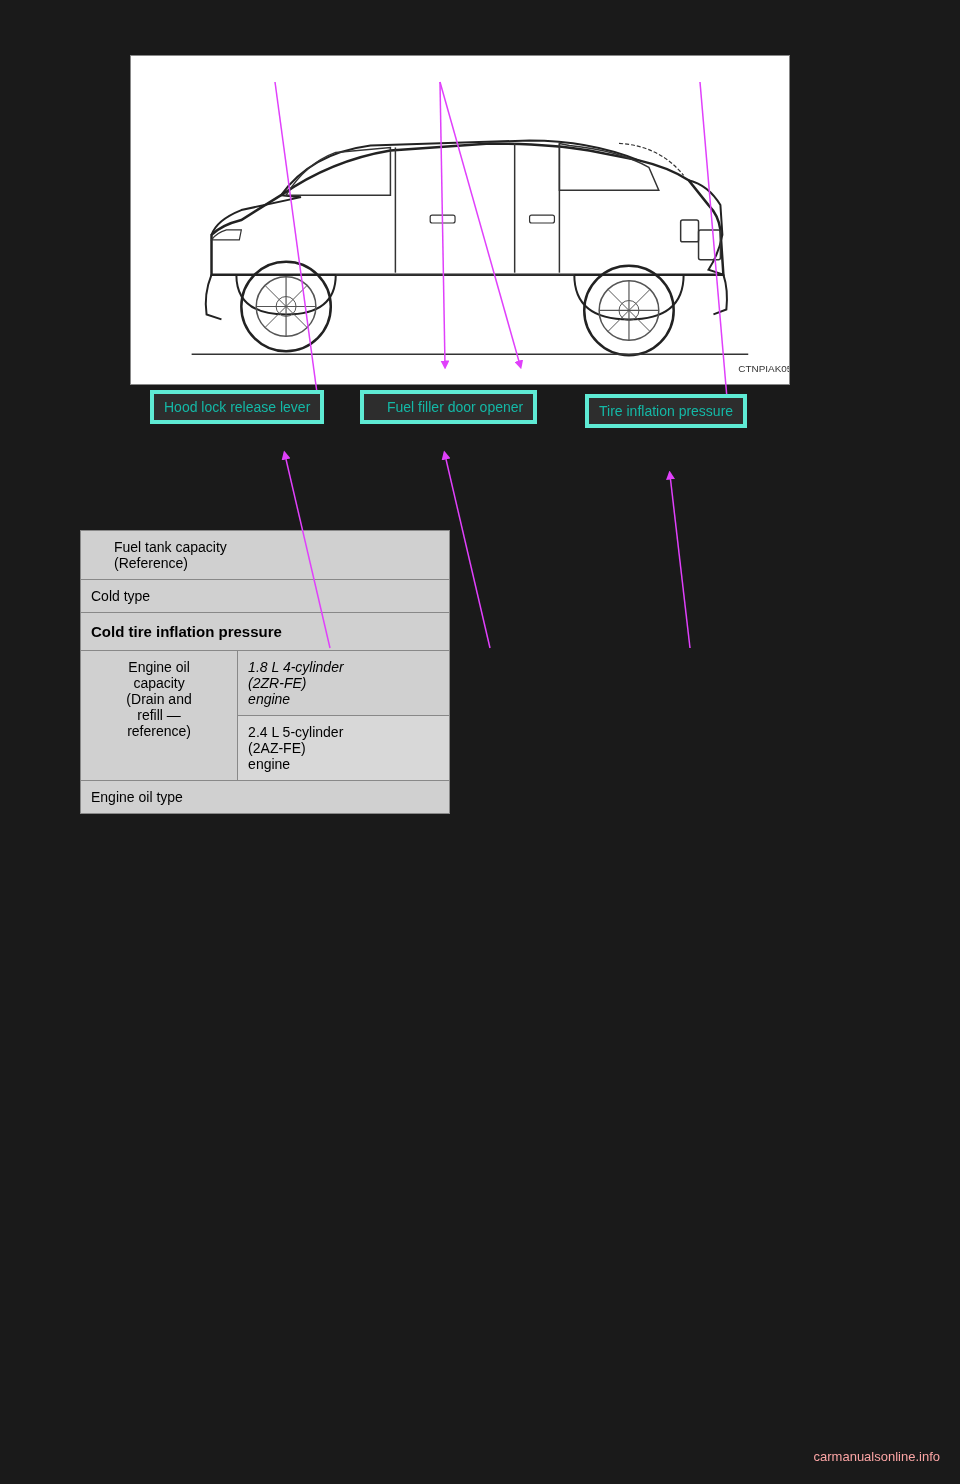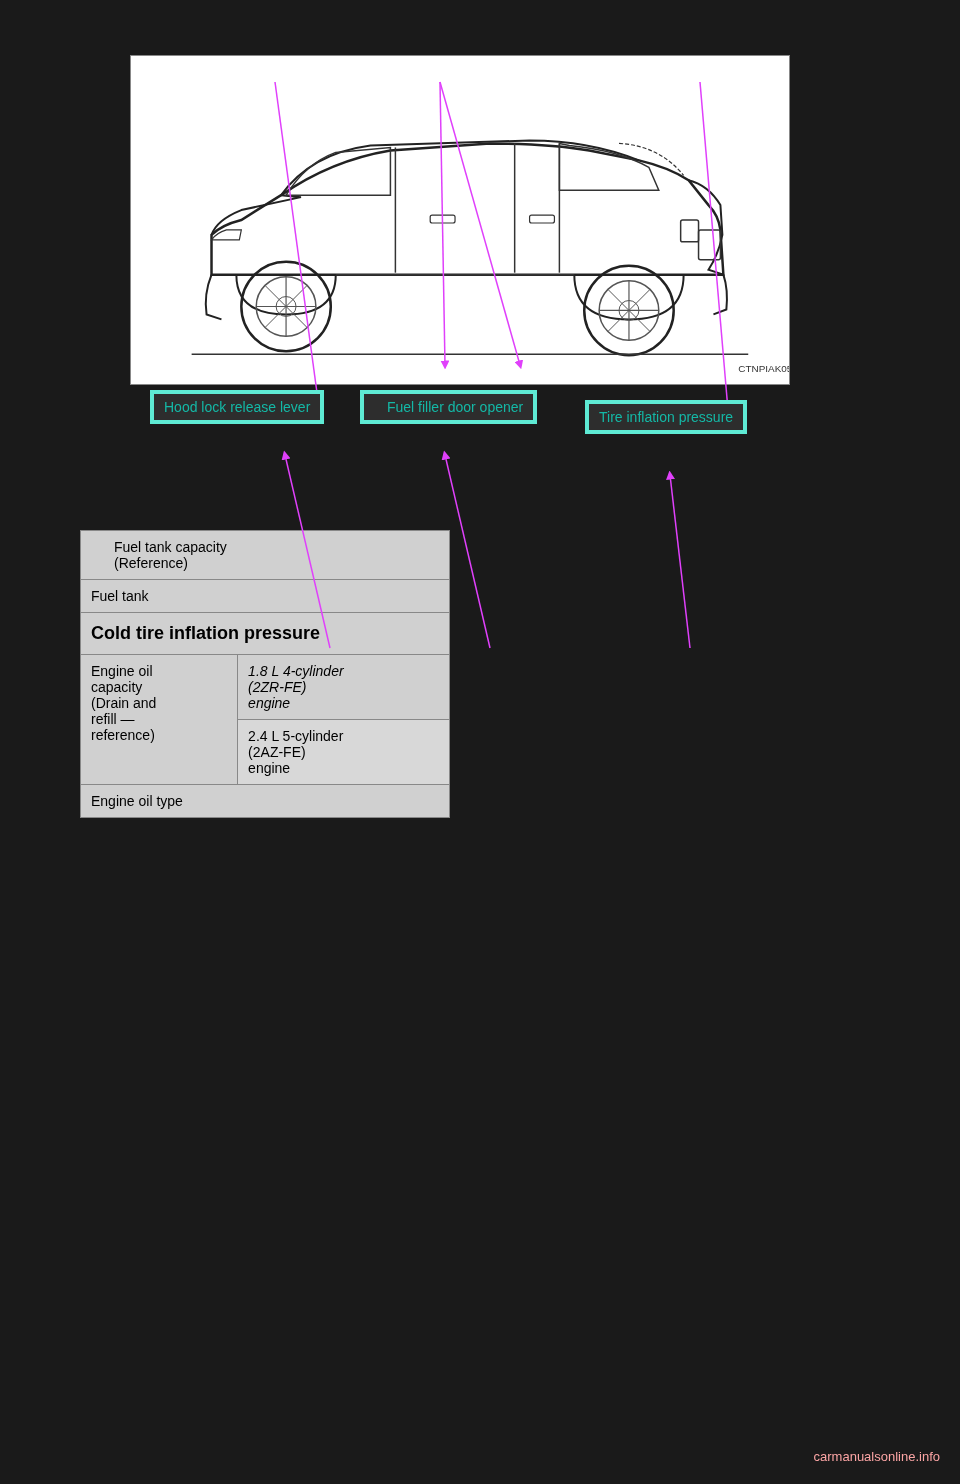--- a/index.html
+++ b/index.html
@@ -88,21 +88,21 @@
       color: #000;
     }
 
     table.spec-table td {
       border: 1px solid #888;
       padding: 8px 10px;
       vertical-align: top;
     }
 
     table.spec-table .header-row td {
-      font-size: 18px;
+      font-size: 15px;
       font-weight: bold;
       background: #d0d0d0;
       padding: 10px;
     }
 
     table.spec-table .normal-row td {
       background: #d0d0d0;
     }
 
     table.spec-table .sub-row td {
@@ -232,40 +232,40 @@
       <line x1="200" y1="593" x2="155" y2="400" stroke="#e040fb" stroke-width="1.5" marker-end="url(#arrowhead)"></line>
 
       <line x1="360" y1="593" x2="315" y2="400" stroke="#e040fb" stroke-width="1.5" marker-end="url(#arrowhead)"></line>
 
       <line x1="560" y1="593" x2="540" y2="420" stroke="#e040fb" stroke-width="1.5" marker-end="url(#arrowhead)"></line>
     </svg>
 
     <div style="position:relative; margin-top:5px; height:40px; width:660px;">
       <div class="label-box" style="left:20px; top:0;">Hood lock release lever</div>
       <div class="label-box" style="left:230px; top:0;padding-left:23px;">Fuel filler door opener</div>
-      <div class="label-box" style="left:455px; top:10px;text-align:center;">Tire inflation pressure</div>
+      <div class="label-box" style="left:455px; top:4px;text-align:center;">Tire inflation pressure</div>
     </div>
 
   </div>
 
   <div class="table-section">
     <table class="spec-table">
       <tbody>
           <tr class="normal-row">
         <td colspan="2" style="white-space:pre-line;padding-left:33px;">Fuel tank capacity
 (Reference)</td>
       </tr>
       <tr class="normal-row">
-        <td colspan="2">Fuel tank</td>
+        <td colspan="2">Cold type</td>
       </tr>
       <tr class="header-row">
         <td colspan="2">Cold tire inflation pressure</td>
       </tr>
       <tr class="normal-row">
-        <td rowspan="2" style="white-space:pre-line;">Engine oil
+        <td rowspan="2" style="white-space:pre-line;text-align:center;">Engine oil
 capacity
 (Drain and
 refill —
 reference)</td>
         <td style="white-space:pre-line;font-style:italic;">1.8 L 4-cylinder
 (2ZR-FE)
 engine</td>
       </tr>
       <tr class="sub-row">
         <td style="white-space:pre-line;">2.4 L 5-cylinder

